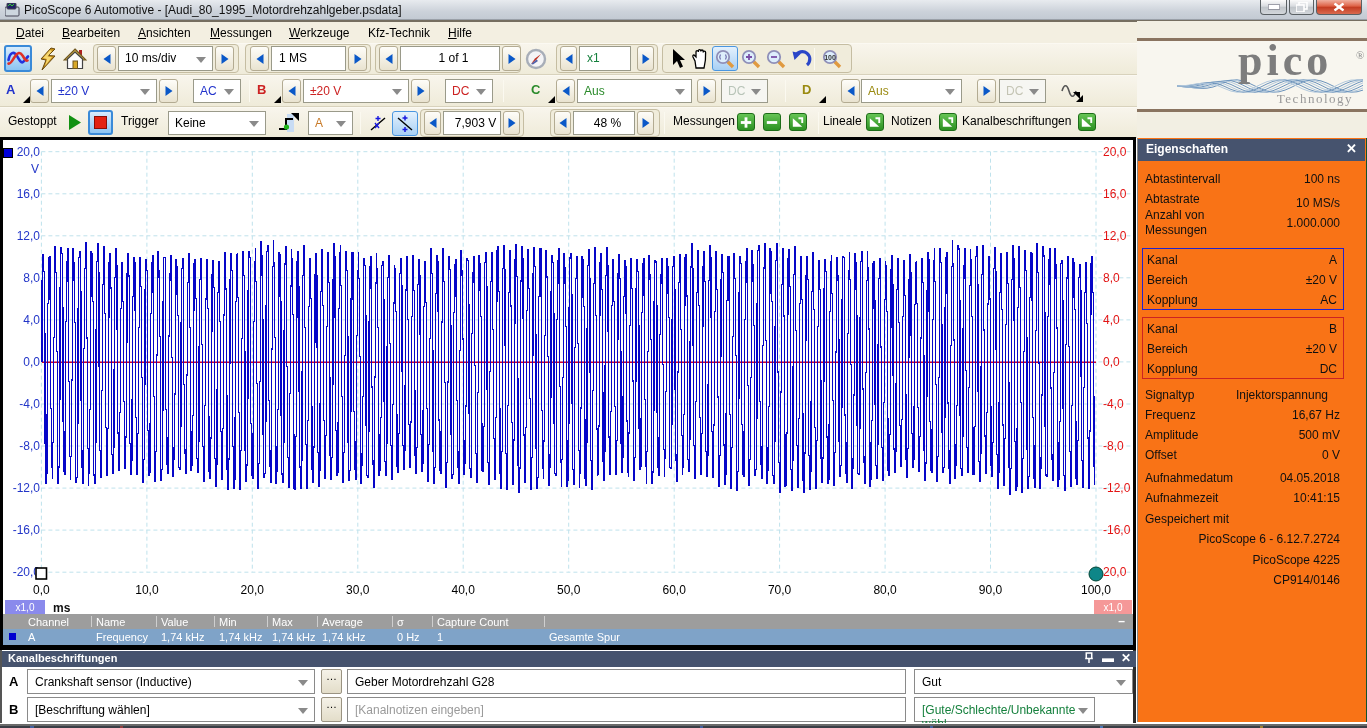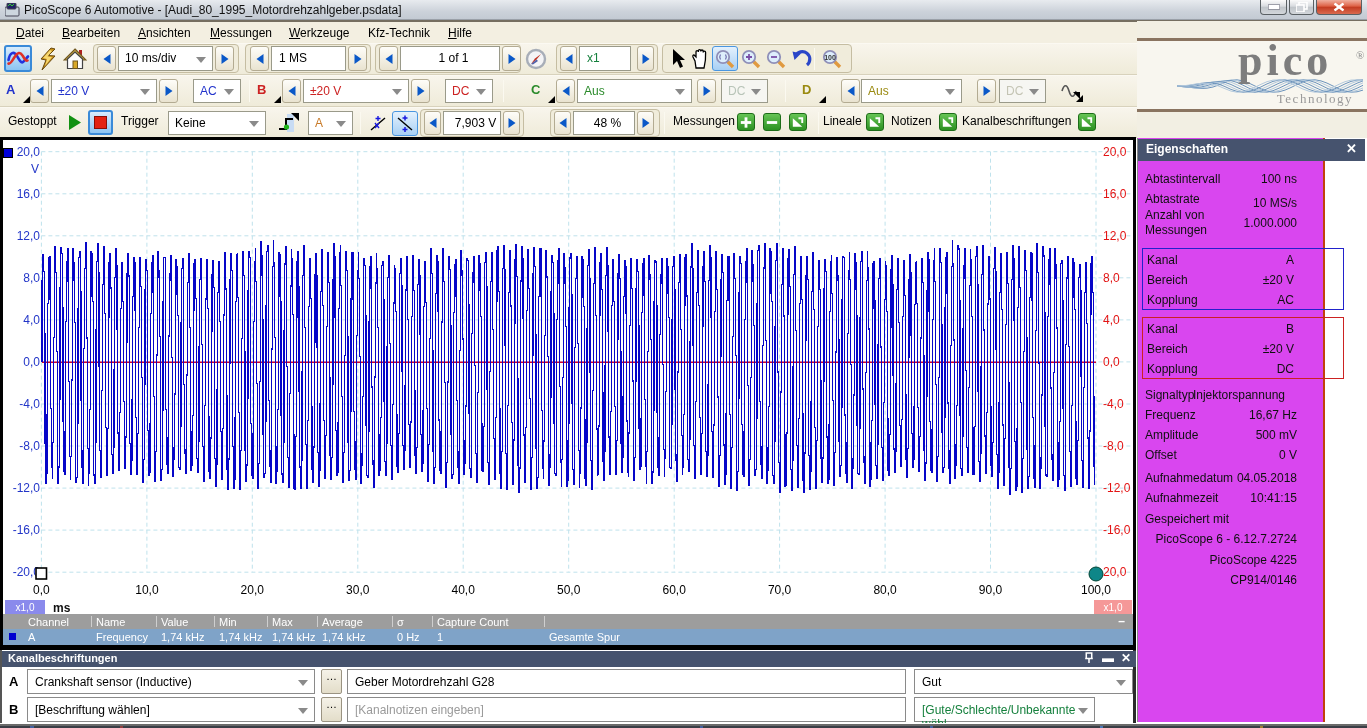--- a/index.html
+++ b/index.html
@@ -24,21 +24,21 @@
 .tbtn.sel {background:linear-gradient(#d8ecfc,#8cc4f2);border:2px solid #3a8ad8}
 .ticon {position:absolute;width:24px;height:23px;display:flex;align-items:center;justify-content:center}
 .ticon.isel {background:linear-gradient(#e4f1fd,#a8d0f4);border:1px solid #4a96e0;border-radius:3px;width:26px;height:25px}
 .vsep {position:absolute;width:1px;background:#c2ba9f;border-right:1px solid #fbf9f0}
 .chlab {position:absolute;top:82px;font-size:13px;font-weight:bold;width:18px;height:18px}
 .chlab i {position:absolute;right:-6px;bottom:-3px;width:0;height:0;border-left:7px solid transparent;border-bottom:7px solid #000}
 .cnr {position:absolute;right:1px;bottom:1px;width:0;height:0;border-left:7px solid transparent;border-bottom:7px solid #000}
 .gbtn {position:absolute;width:18px;height:18px;border-radius:3px;background:linear-gradient(#66c455,#2c9122);border:1px solid #1d6d18;display:flex;align-items:center;justify-content:center}
 #logoarea {position:absolute;left:1137px;top:21px;width:230px;height:117px;background:#f2efe3}
 #scope {position:absolute;left:0;top:137px;width:1136px;height:513px;background:#fff;border:3px solid #000;border-bottom:5px solid #000}
-#props {position:absolute;left:1137px;top:138px;width:188px;height:584px;background:#d946ef;border-left:1px solid #888;border-right:2px solid #c2410c}
+#props {position:absolute;left:1137px;top:138px;width:231px;height:584px;background:#f97316;border-left:1px solid #888;border-right:2px solid #14532d}
 #phead {position:absolute;left:0;top:1px;width:227px;height:22px;background:#46536e;color:#fff;font-size:12px;font-weight:bold;padding:3px 0 0 8px}
 #phead .px {position:absolute;right:8px;top:2px;font-size:13px}
 .pl,.pv {position:absolute;font-size:12px;color:#101010;white-space:nowrap}
 .pbox {position:absolute;left:4px;width:202px;border:1px solid}
 #kanal {position:absolute;left:0;top:650px;width:1136px;height:73px;background:#fff;border-left:2px solid #555;border-right:3px solid #2a2a2a}
 .kbhead {position:absolute;left:0;top:1px;width:1134px;height:16px;background:#46536e;color:#fff;font-size:11px;padding:1px 0 0 6px}
 .kbicons {position:absolute;right:5px;top:1px;display:flex;gap:7px;align-items:center;font-size:12px;font-weight:bold}
 .kmin,.kx {line-height:10px}
 .klab {position:absolute;left:7px;width:14px;font-size:13px;font-weight:bold;color:#000;padding-top:5px}
 .kcombo {position:absolute;height:25px;background:#fff;border:1px solid #8a8a8a;font-size:12px;padding:5px 0 0 7px}

